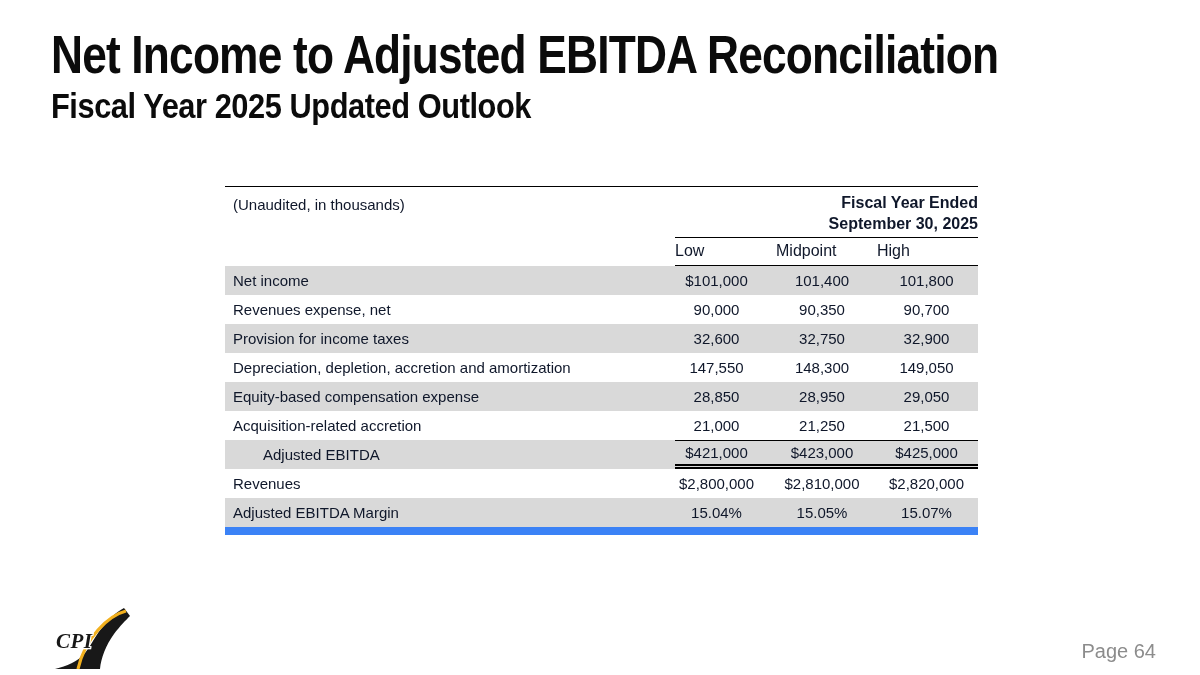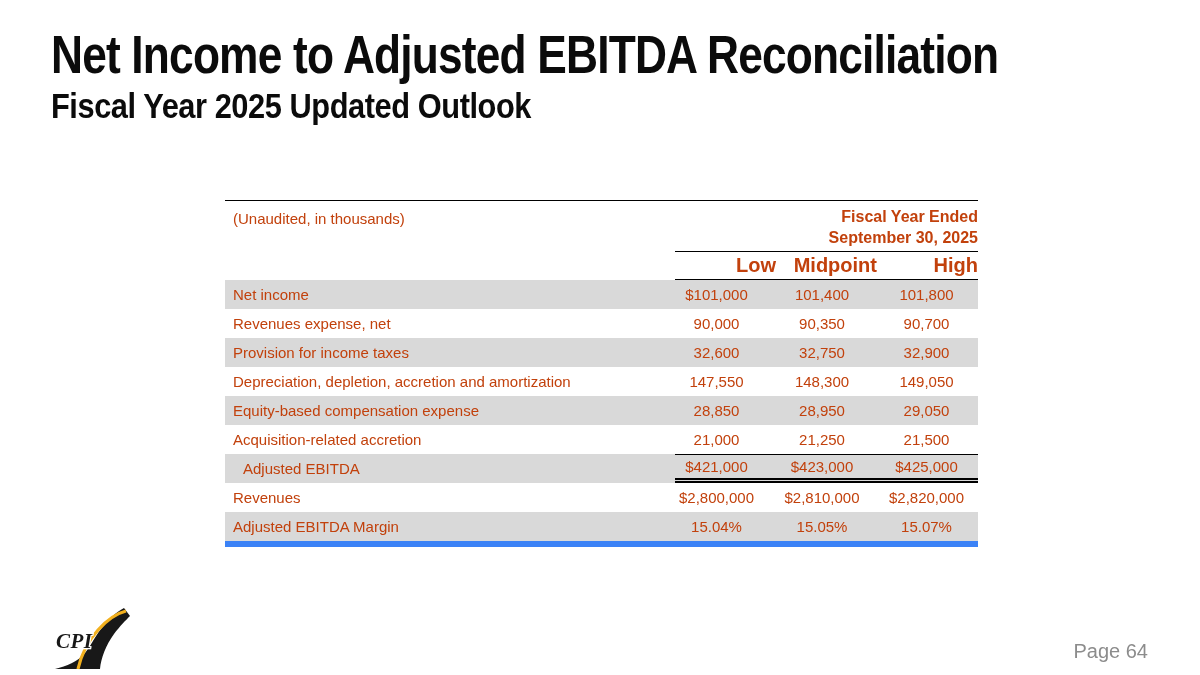--- a/index.html
+++ b/index.html
@@ -13,47 +13,47 @@
     letter-spacing:-1px;white-space:nowrap;
     transform:scaleX(.82);transform-origin:left top;
   }
   .subtitle{
     position:absolute;left:51px;top:88px;margin:0;
     font-size:35px;font-weight:bold;color:#0b0b0b;line-height:1.05;
     letter-spacing:-.5px;white-space:nowrap;
     transform:scaleX(.88);transform-origin:left top;
   }
   .fin-table{
-    position:absolute;left:225px;top:200px;width:753px;
-    border-top:1.5px solid #000;border-bottom:6px solid #3b82f6;
-    font-size:15px;color:#c2410c;
+    position:absolute;left:225px;top:186px;width:753px;
+    border-top:1.5px solid #000;border-bottom:8px solid #3b82f6;
+    font-size:15px;color:#0f172a;
   }
   .thead{display:flex;}
   .note{width:450px;height:51px;box-sizing:border-box;padding:9px 0 0 8px;font-size:15px;}
   .period{
     width:303px;height:51px;box-sizing:border-box;text-align:right;
     font-weight:bold;font-size:16px;line-height:21px;padding-top:5px;
     border-bottom:1.5px solid #000;
   }
   .cols{display:flex;height:28px;}
   .col-spacer{width:450px;}
   .colgroup{width:303px;display:flex;box-sizing:border-box;border-bottom:1.5px solid #000;}
-  .colh{width:101px;text-align:right;font-weight:bold;font-size:20px;line-height:26px;}
+  .colh{width:101px;text-align:left;font-weight:normal;font-size:16px;line-height:26px;}
   .row{display:flex;height:29px;line-height:29px;}
   .row.shaded{background:var(--row-shade,#d9d9d9);}
   .row-label{width:450px;box-sizing:border-box;padding-left:8px;white-space:nowrap;overflow:hidden;}
-  .row-label.indent{padding-left:18px;}
+  .row-label.indent{padding-left:18px;margin-left:20px;}
   .vals{width:303px;display:flex;box-sizing:border-box;}
   .row.subtotal .vals{border-top:1px solid #000;border-bottom:5px double #000;height:29px;line-height:23px;}
   .val{width:101px;box-sizing:border-box;text-align:center;}
   .val.c0{padding-right:18px;}
   .val.c1{padding-right:9px;}
   .val.c2{padding-right:2px;}
   .page-num{
-    position:absolute;right:52px;top:640px;
+    position:absolute;right:44px;top:640px;
     font-size:20px;color:var(--page-gray,#8c8c8c);
   }
   .logo{position:absolute;left:45px;top:601px;width:86px;height:70px;}
 </style>
 </head>
 <body>
 
 <div class="slide" style="--row-shade: #d9d9d9; --page-gray: #8c8c8c; --logo-black: #181818; --logo-yellow: #f2b01e;">
 
   <h1 class="title">Net Income to Adjusted EBITDA Reconciliation</h1>

